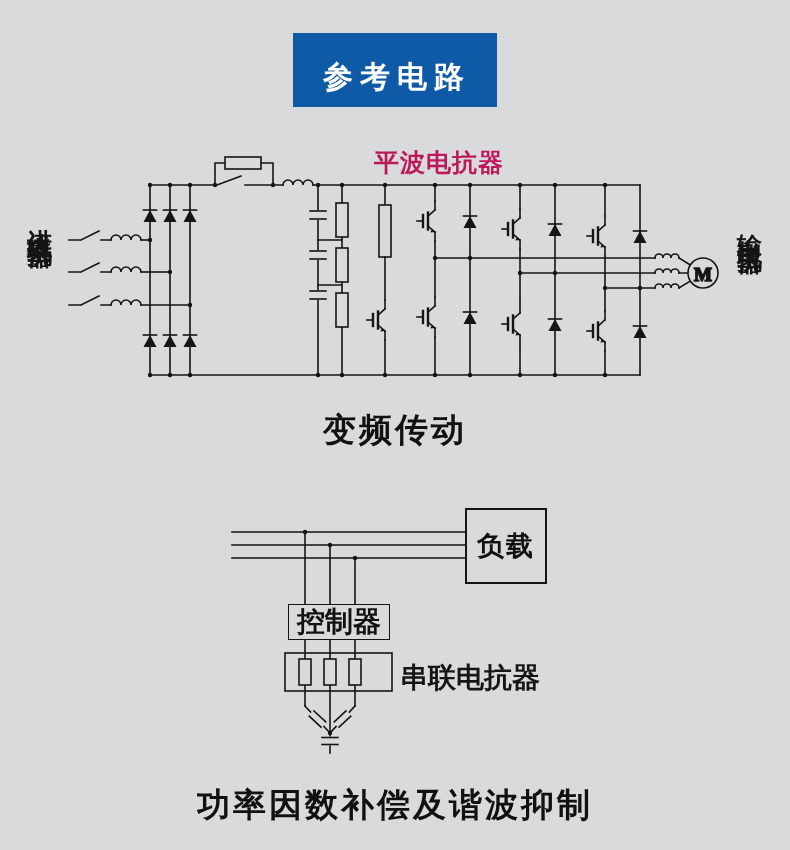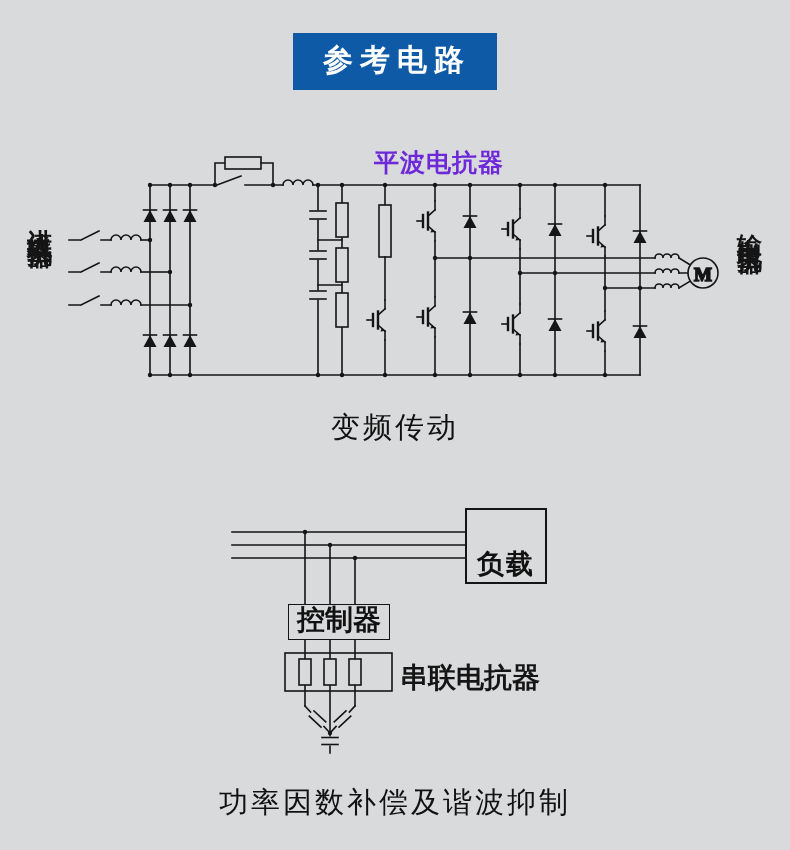--- a/index.html
+++ b/index.html
@@ -6,37 +6,37 @@
   body{
     width:790px;height:850px;position:relative;overflow:hidden;
     background:#d9dadb;
     font-family:"Liberation Sans", sans-serif;
     color:#151515;
   }
   .title-banner{
     position:absolute;top:33px;left:50%;transform:translateX(-50%);
     background:#0e5aa7;color:#fff;
     font-size:30px;font-weight:700;letter-spacing:7px;
-    padding:7px 26px 9px 30px;white-space:nowrap;
+    padding:24px 26px 9px 30px;white-space:nowrap;
   }
   .diag-label{
-    position:absolute;font-size:25px;font-weight:600;color:#6d28d9;
+    position:absolute;font-size:25px;font-weight:600;color:#be185d;
     white-space:nowrap;letter-spacing:1px;
   }
   .v-label{
     position:absolute;font-size:25px;font-weight:600;color:#151515;
     writing-mode:vertical-rl;text-orientation:upright;letter-spacing:4px;
   }
   .caption{
     position:absolute;left:0;right:0;text-align:center;
-    font-size:29px;font-weight:400;letter-spacing:3px;color:#111;
+    font-size:33px;font-weight:700;letter-spacing:3px;color:#111;
   }
   .box{
     position:absolute;background:#d9dadb;border:2px solid #151515;
-    display:flex;align-items:flex-end;justify-content:center;
+    display:flex;align-items:center;justify-content:center;
     color:#111;white-space:nowrap;
   }
   .load-box{left:465px;top:508px;width:78px;height:72px;font-size:27px;font-weight:600;letter-spacing:2px;}
   .controller-box{left:288px;top:604px;width:100px;height:34px;font-size:28px;font-weight:600;border-width:1.6px;}
   .series-label{position:absolute;left:400px;top:659px;font-size:28px;font-weight:600;white-space:nowrap;}
   svg{position:absolute;}
   .wire{stroke:#151515;stroke-width:1.6;fill:none;stroke-linecap:square;}
   .dot{fill:#151515;stroke:none;}
   .mtext{font-family:"Liberation Serif", serif;font-size:19px;font-weight:600;fill:#151515;}
 </style>

